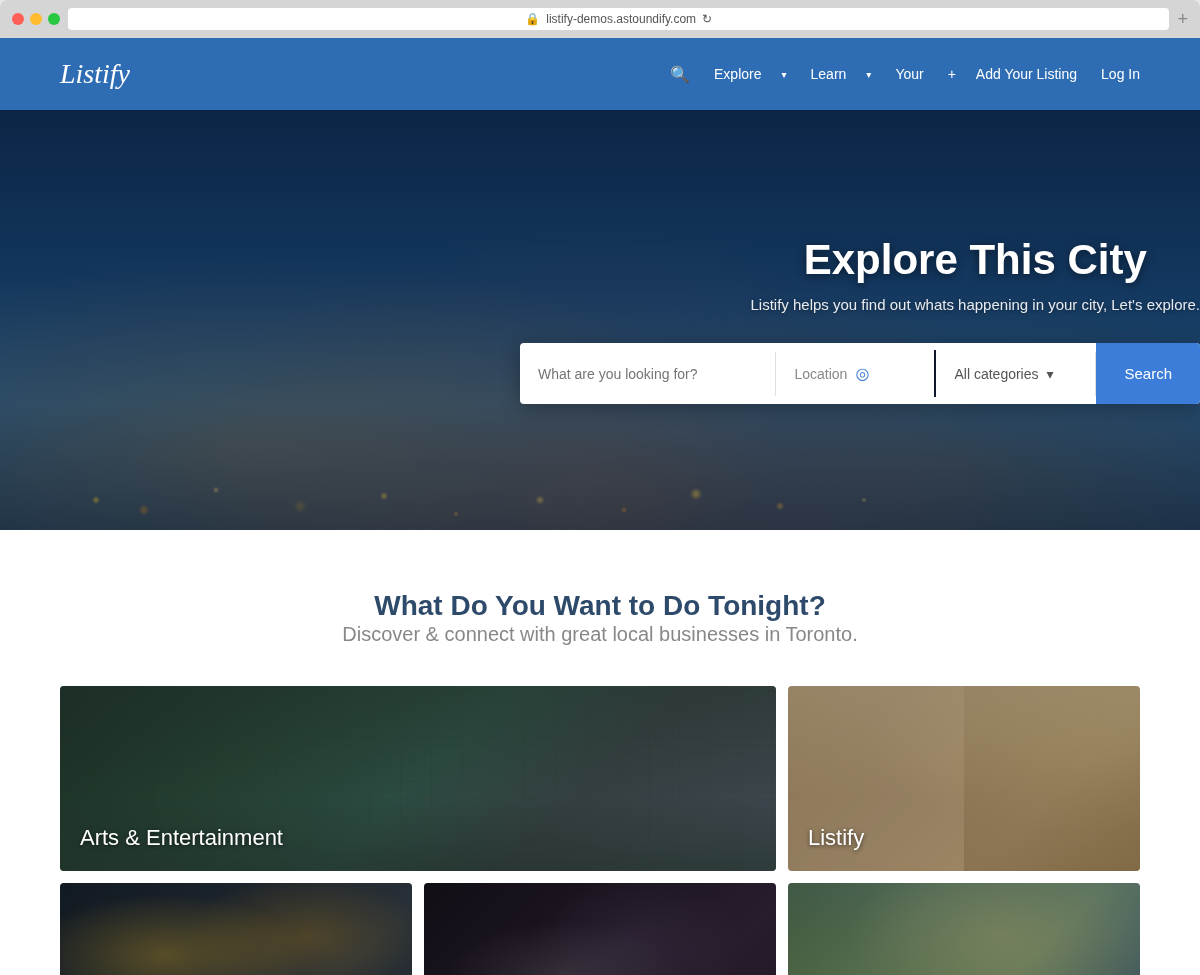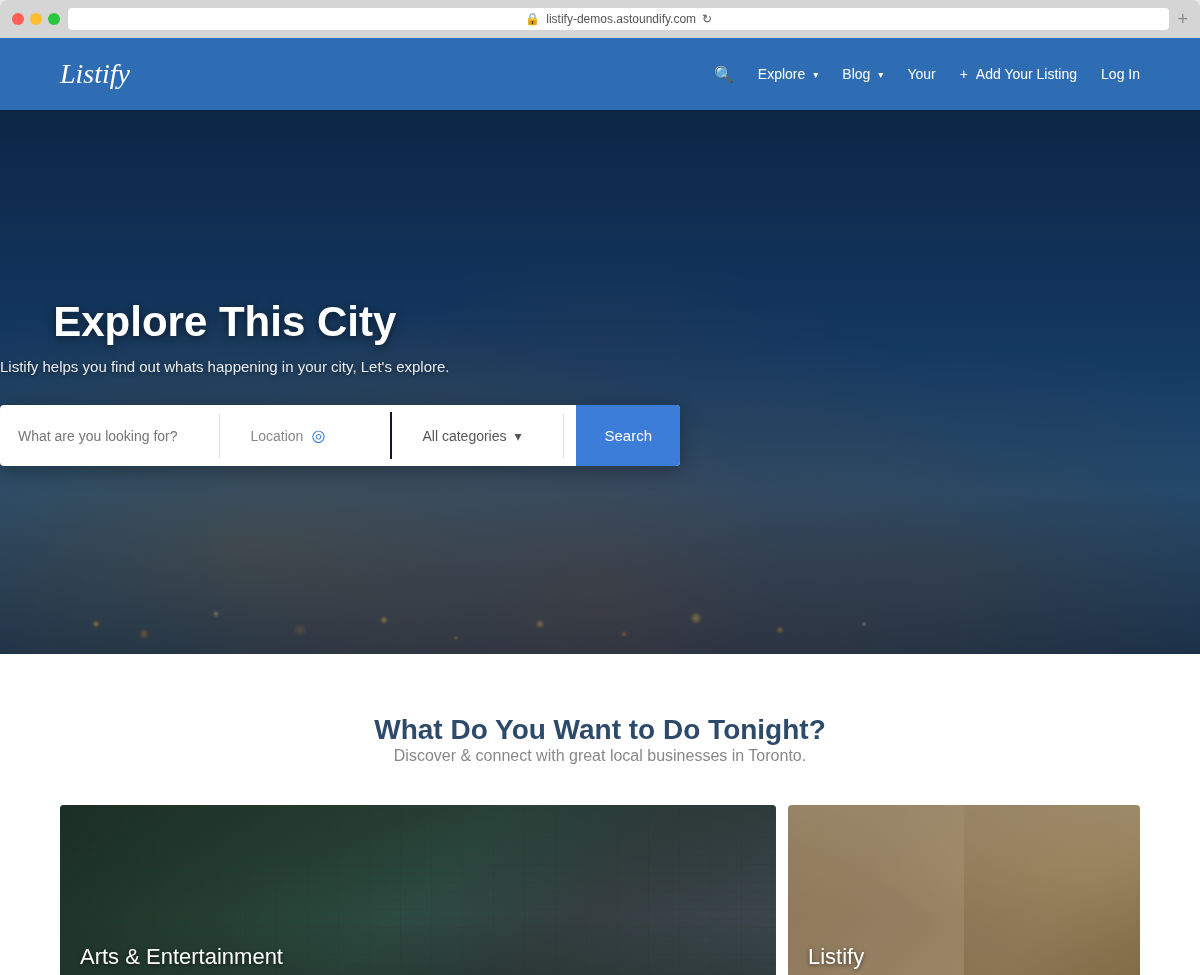--- a/index.html
+++ b/index.html
@@ -32,30 +32,30 @@
     .site-header {
       background: #2e6db4;
       padding: 0 60px;
       height: 72px;
       display: flex; align-items: center; justify-content: space-between;
     }
     .logo {
       font-family: 'Georgia', cursive; font-style: italic; font-size: 28px; color: white; font-weight: 400;
     }
     .nav { display: flex; align-items: center; gap: 24px; }
-    .nav-item { color: white; font-size: 14px; cursor: pointer; display: flex; align-items: center; gap: 8px; text-align: right; }
+    .nav-item { color: white; font-size: 14px; cursor: pointer; display: flex; align-items: center; gap: 20px; text-align: right; }
     .nav-add { color: white; font-size: 14px; cursor: pointer; }
     .search-icon-nav { font-size: 16px; color: white; cursor: pointer; }
     .chevron { font-size: 10px; }
 
     
     .hero {
-      position: relative; height: 544px; overflow: hidden;
+      position: relative; height: 420px; overflow: hidden;
       background: linear-gradient(135deg, #1a3a5c 0%, #2e5f8a 30%, #4a7fb5 60%, #8b6914 100%);
-      display: flex; align-items: flex-start; justify-content: center; flex-direction: column;
+      display: flex; align-items: flex-end; justify-content: center; flex-direction: column;
     }
     .hero-overlay {
       position: absolute; inset: 0;
       background: rgba(10, 30, 60, 0.45);
     }
     
     .hero-bg {
       position: absolute; inset: 0; overflow: hidden;
     }
     .hero-bg-gradient {
@@ -82,21 +82,21 @@
         radial-gradient(circle 6px at 65% 88%, rgba(255,180,50,0.7) 0%, transparent 70%),
         radial-gradient(circle 4px at 72% 85%, rgba(255,220,100,0.6) 0%, transparent 70%);
     }
     .hero-content { position: relative; z-index: 2; text-align: center; color: white; margin-bottom: 30px; }
     .hero-title { font-size: 42px; font-weight: 700; margin-bottom: 12px; text-shadow: 0 2px 8px rgba(0,0,0,0.5); }
     .hero-subtitle { font-size: 15px; color: rgba(255,255,255,0.9); text-shadow: 0 1px 4px rgba(0,0,0,0.4); }
 
     
     .search-bar {
       position: relative; z-index: 2;
-      display: flex; align-items: center; gap: 12px;
+      display: flex; align-items: center; gap: 0;
       background: white; border-radius: 4px; overflow: hidden;
       box-shadow: 0 4px 20px rgba(0,0,0,0.3);
       width: 680px;
     }
     .search-input {
       flex: 1; border: none; outline: none; padding: 14px 18px; font-size: 14px; color: #555;
       border-right: 1px solid #e0e0e0;
     }
     .search-location {
       display: flex; align-items: center; gap: 8px;
@@ -116,21 +116,21 @@
 
     
     .section-categories {
       padding: 60px 60px 40px;
       text-align: center;
     }
     .section-title {
       font-size: 28px; font-weight: 600; color: #2d4a6b; margin-bottom: 1px;
     }
     .section-subtitle {
-      font-size: 16px; color: #888; margin-bottom: 40px;
+      font-size: 20px; color: #888; margin-bottom: 40px;
     }
 
     
     .cat-grid {
       display: grid;
       grid-template-columns: repeat(3, 1fr);
       gap: 12px;
       max-width: 1080px; margin: 0 auto;
     }
     .cat-card {
@@ -249,21 +249,21 @@
 
   <header class="site-header">
     <div class="logo">Listify</div>
     <nav class="nav">
       <span class="search-icon-nav">🔍</span>
       <span class="nav-item">
         <span>Explore</span>
         <span class="chevron">▾</span>
       </span>
       <span class="nav-item">
-        <span>Blog</span>
+        <span>Learn</span>
         <span class="chevron">▾</span>
       </span>
       <span class="nav-item">Your</span>
       <span class="nav-item nav-add">
         <span>+</span>
         <span>Add Your Listing</span>
       </span>
       <span class="nav-item">Log In</span>
     </nav>
   </header>

